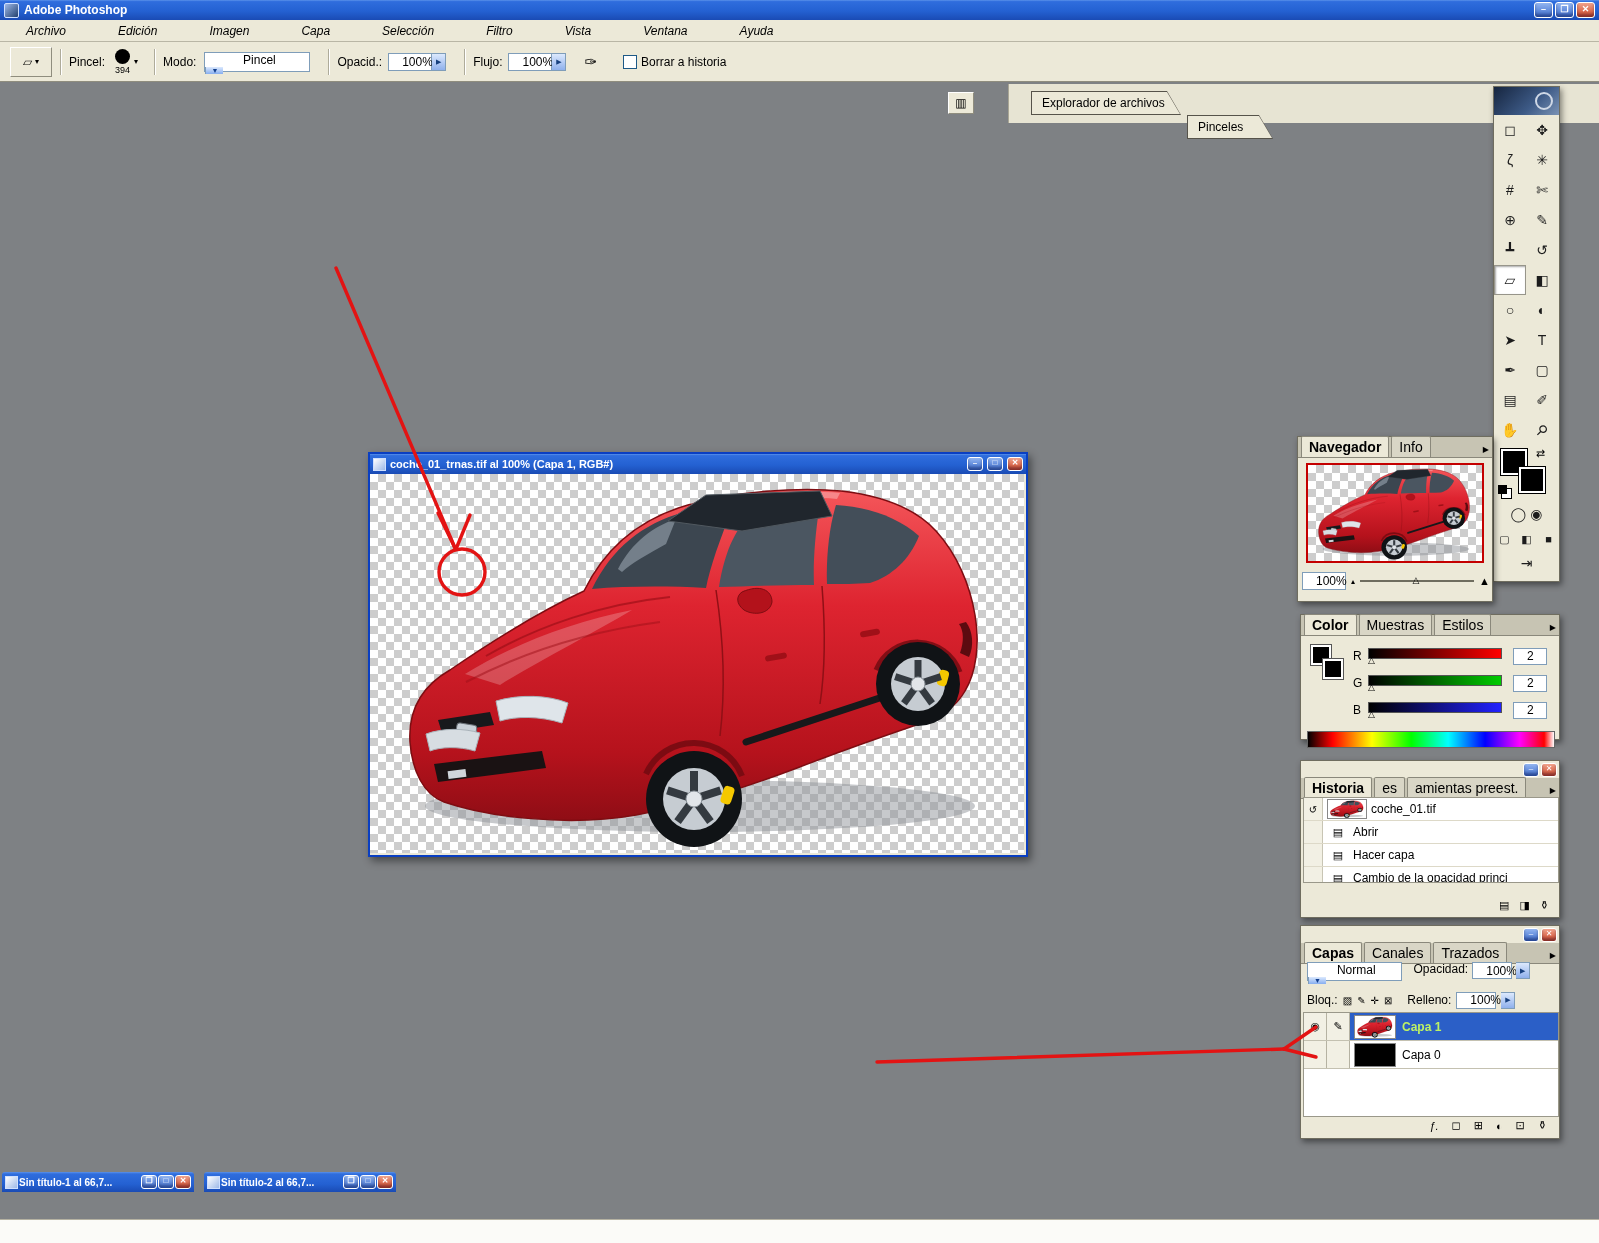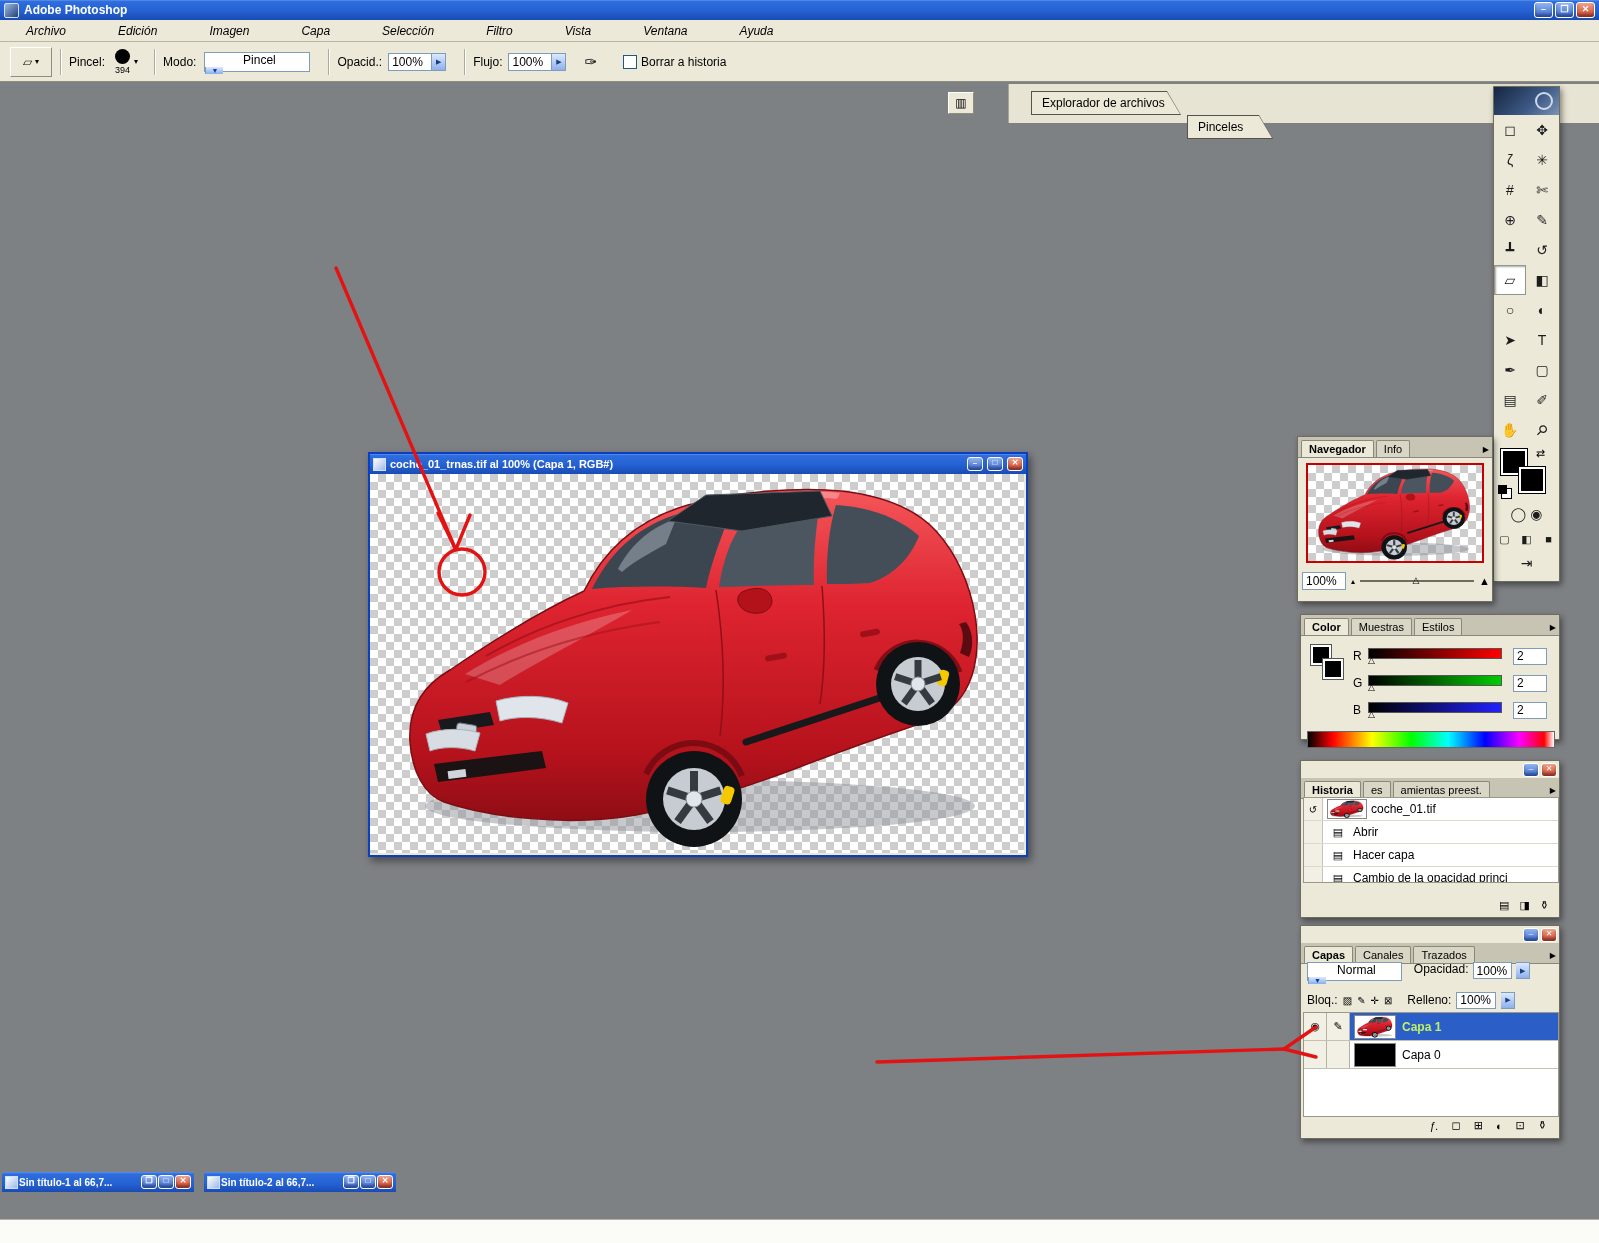--- a/index.html
+++ b/index.html
@@ -20,21 +20,21 @@
   .xpb.red{background:linear-gradient(#f0a38c,#cf4526);}
   .xpb.sm{width:14px;height:12px;font-size:8px;line-height:10px;}
   .menubar{left:0;top:20px;width:1599px;height:22px;background:#ece9d8;
     border-bottom:1px solid #b9b6a5;display:flex;align-items:center;box-sizing:border-box;}
   .menubar span{padding:3px 26px;font-style:italic;}
   .optbar{left:0;top:42px;width:1599px;height:40px;background:#ece9d8;
     border-bottom:1px solid #8f8d7e;display:flex;align-items:center;box-sizing:border-box;}
   .vsep{width:1px;height:26px;background:#aeab9a;box-shadow:1px 0 0 #fff;margin:0 8px;}
   .raised{background:#ece9d8;border:1px solid #fff;border-right-color:#8f8d7e;border-bottom-color:#8f8d7e;}
   .field{background:#fff;border:1px solid #7f9db9;height:18px;display:flex;align-items:center;
-    padding:0 3px;box-sizing:border-box;font-size:12px;}
+    padding:0 13px;box-sizing:border-box;font-size:12px;}
   .spin{width:14px;height:18px;background:linear-gradient(#dcе9fd,#8fb0ec);
     background:linear-gradient(#dce9fd,#8fb0ec);border:1px solid #7f9db9;border-left:none;
     display:flex;align-items:center;justify-content:center;font-size:7px;color:#17407f;box-sizing:border-box;}
   .combo{display:flex;border:1px solid #7f9db9;background:#fff;height:20px;width:106px;
     align-items:center;box-sizing:border-box;flex-direction:column;}
   .combo .val{flex:1;padding-left:4px;}
   .combo .arr{width:17px;align-self:stretch;border-left:1px solid #7f9db9;
     background:linear-gradient(#dce9fd,#86aef0);display:flex;align-items:center;justify-content:center;
     font-size:7px;color:#123e8c;}
   .chk{width:12px;height:12px;background:#fff;border:1px solid #1d5987;display:inline-block;}
@@ -44,21 +44,21 @@
     clip-path:polygon(0 0,calc(100% - 14px) 0,100% 100%,0 100%);}
   .wtab .i{position:absolute;inset:1px;background:#ece9d8;
     clip-path:polygon(0 0,calc(100% - 13px) 0,100% 100%,0 100%);
     display:flex;align-items:center;padding:0 18px 0 10px;white-space:nowrap;}
   
   .palette{position:absolute;background:#ece9d8;border:1px solid #6f6d5f;
     box-shadow:2px 3px 6px rgba(0,0,0,.45);box-sizing:border-box;}
   .phead{height:15px;display:flex;justify-content:flex-end;align-items:center;gap:2px;padding:1px 2px;}
   .tabbar{height:20px;background:#c7c4b3;display:flex;align-items:flex-end;padding-left:3px;gap:2px;
     border-bottom:1px solid #8a887b;position:relative;}
-  .ptab{font-size:11px;padding:2px 7px;background:#d9d6c6;border:1px solid #8a887b;border-bottom:none;
+  .ptab{font-size:14px;padding:2px 7px;background:#d9d6c6;border:1px solid #8a887b;border-bottom:none;
     border-radius:2px 2px 0 0;white-space:nowrap;overflow:hidden;}
   .ptab.active{background:#ece9d8;font-weight:bold;}
   .pmenu{position:absolute;right:3px;bottom:3px;font-size:8px;}
   .checker{background-color:#fff;background-image:
     linear-gradient(45deg,#cdcdcd 25%,transparent 25%,transparent 75%,#cdcdcd 75%),
     linear-gradient(45deg,#cdcdcd 25%,transparent 25%,transparent 75%,#cdcdcd 75%);
     background-position:0 0,8px 8px;background-size:16px 16px;}
   
   .toolbox{position:absolute;left:1493px;top:86px;width:67px;background:#ece9d8;
     border:1px solid #6f6d5f;box-shadow:2px 3px 6px rgba(0,0,0,.45);box-sizing:border-box;}

